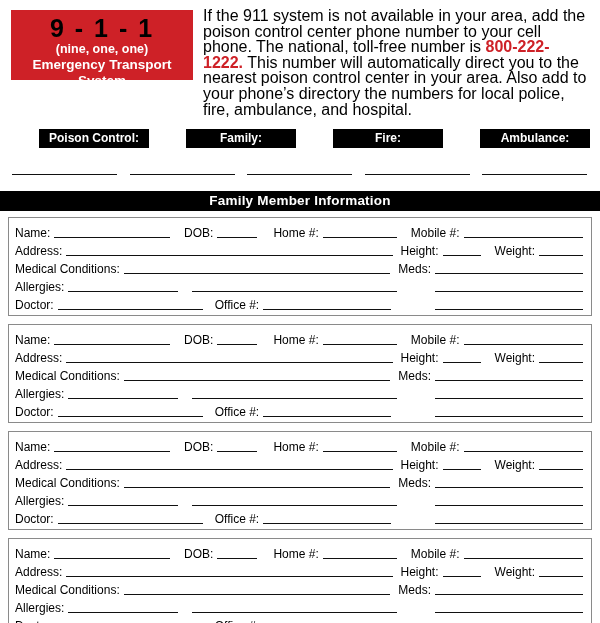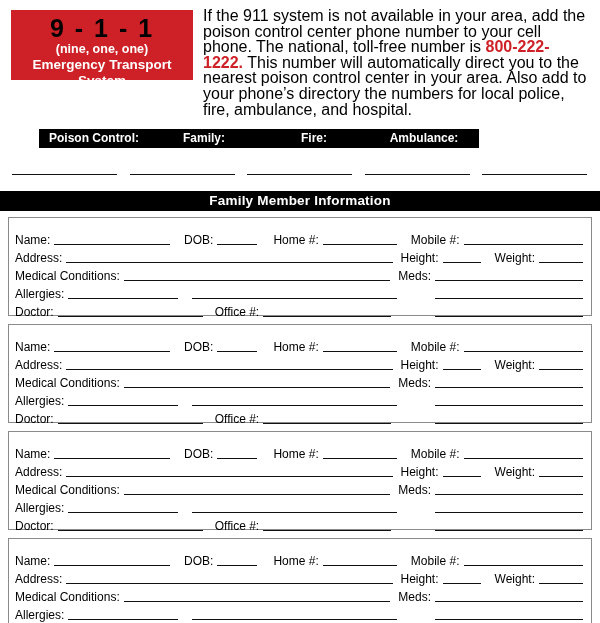--- a/index.html
+++ b/index.html
@@ -33,33 +33,33 @@
   }
   .box911 .num{font-size:25px;line-height:28px;color:#000;font-weight:bold;letter-spacing:2px;}
   .box911 .phonetic{font-size:12.5px;line-height:15px;}
   .box911 .sys{font-size:13.5px;line-height:16px;}
   .instructions{
     flex:1;margin-left:10px;margin-top:-2px;
     font-size:16px;line-height:15.6px;
   }
   .phone-red{color:var(--accent-red);font-weight:bold;}
 
-  .contact-row{display:flex;margin:12px 10px 0 10px;padding-left:29px;}
+  .contact-row{display:flex;justify-content:space-between;margin:12px 10px 0 10px;padding-left:29px;}
   .contact-box{
     width:110px;height:19px;background:var(--bar-black);color:#fff;
     font-weight:bold;font-size:12px;line-height:19px;text-align:center;
   }
   .contact-lines{display:flex;justify-content:space-between;margin:25px 13px 0 12px;}
   .cl{width:105px;height:2px;border-bottom:1.5px solid var(--line-color);}
 
   #members{margin:6px 8px 0 8px;}
   .member-block{
     border:1px solid var(--block-border);
     height:99px;margin-bottom:8px;
-    padding:12px 8px 0 6px;
+    padding:5px 8px 0 6px;
   }
   .member-block:last-child{height:110px;margin-bottom:0;}
 
   .mrow{display:flex;align-items:flex-end;height:18px;font-size:12px;}
   .lbl{flex:0 0 auto;white-space:nowrap;padding-right:4px;line-height:15px;}
   .ln{height:2px;border-bottom:1.4px solid var(--line-color);margin-bottom:3px;flex:0 0 auto;}
   .g155{flex:1.55 1 0;}
   .g16{flex:1.6 1 0;}
   .g1{flex:1 1 0;}
   .sp{flex:1 1 0;border:none;}

